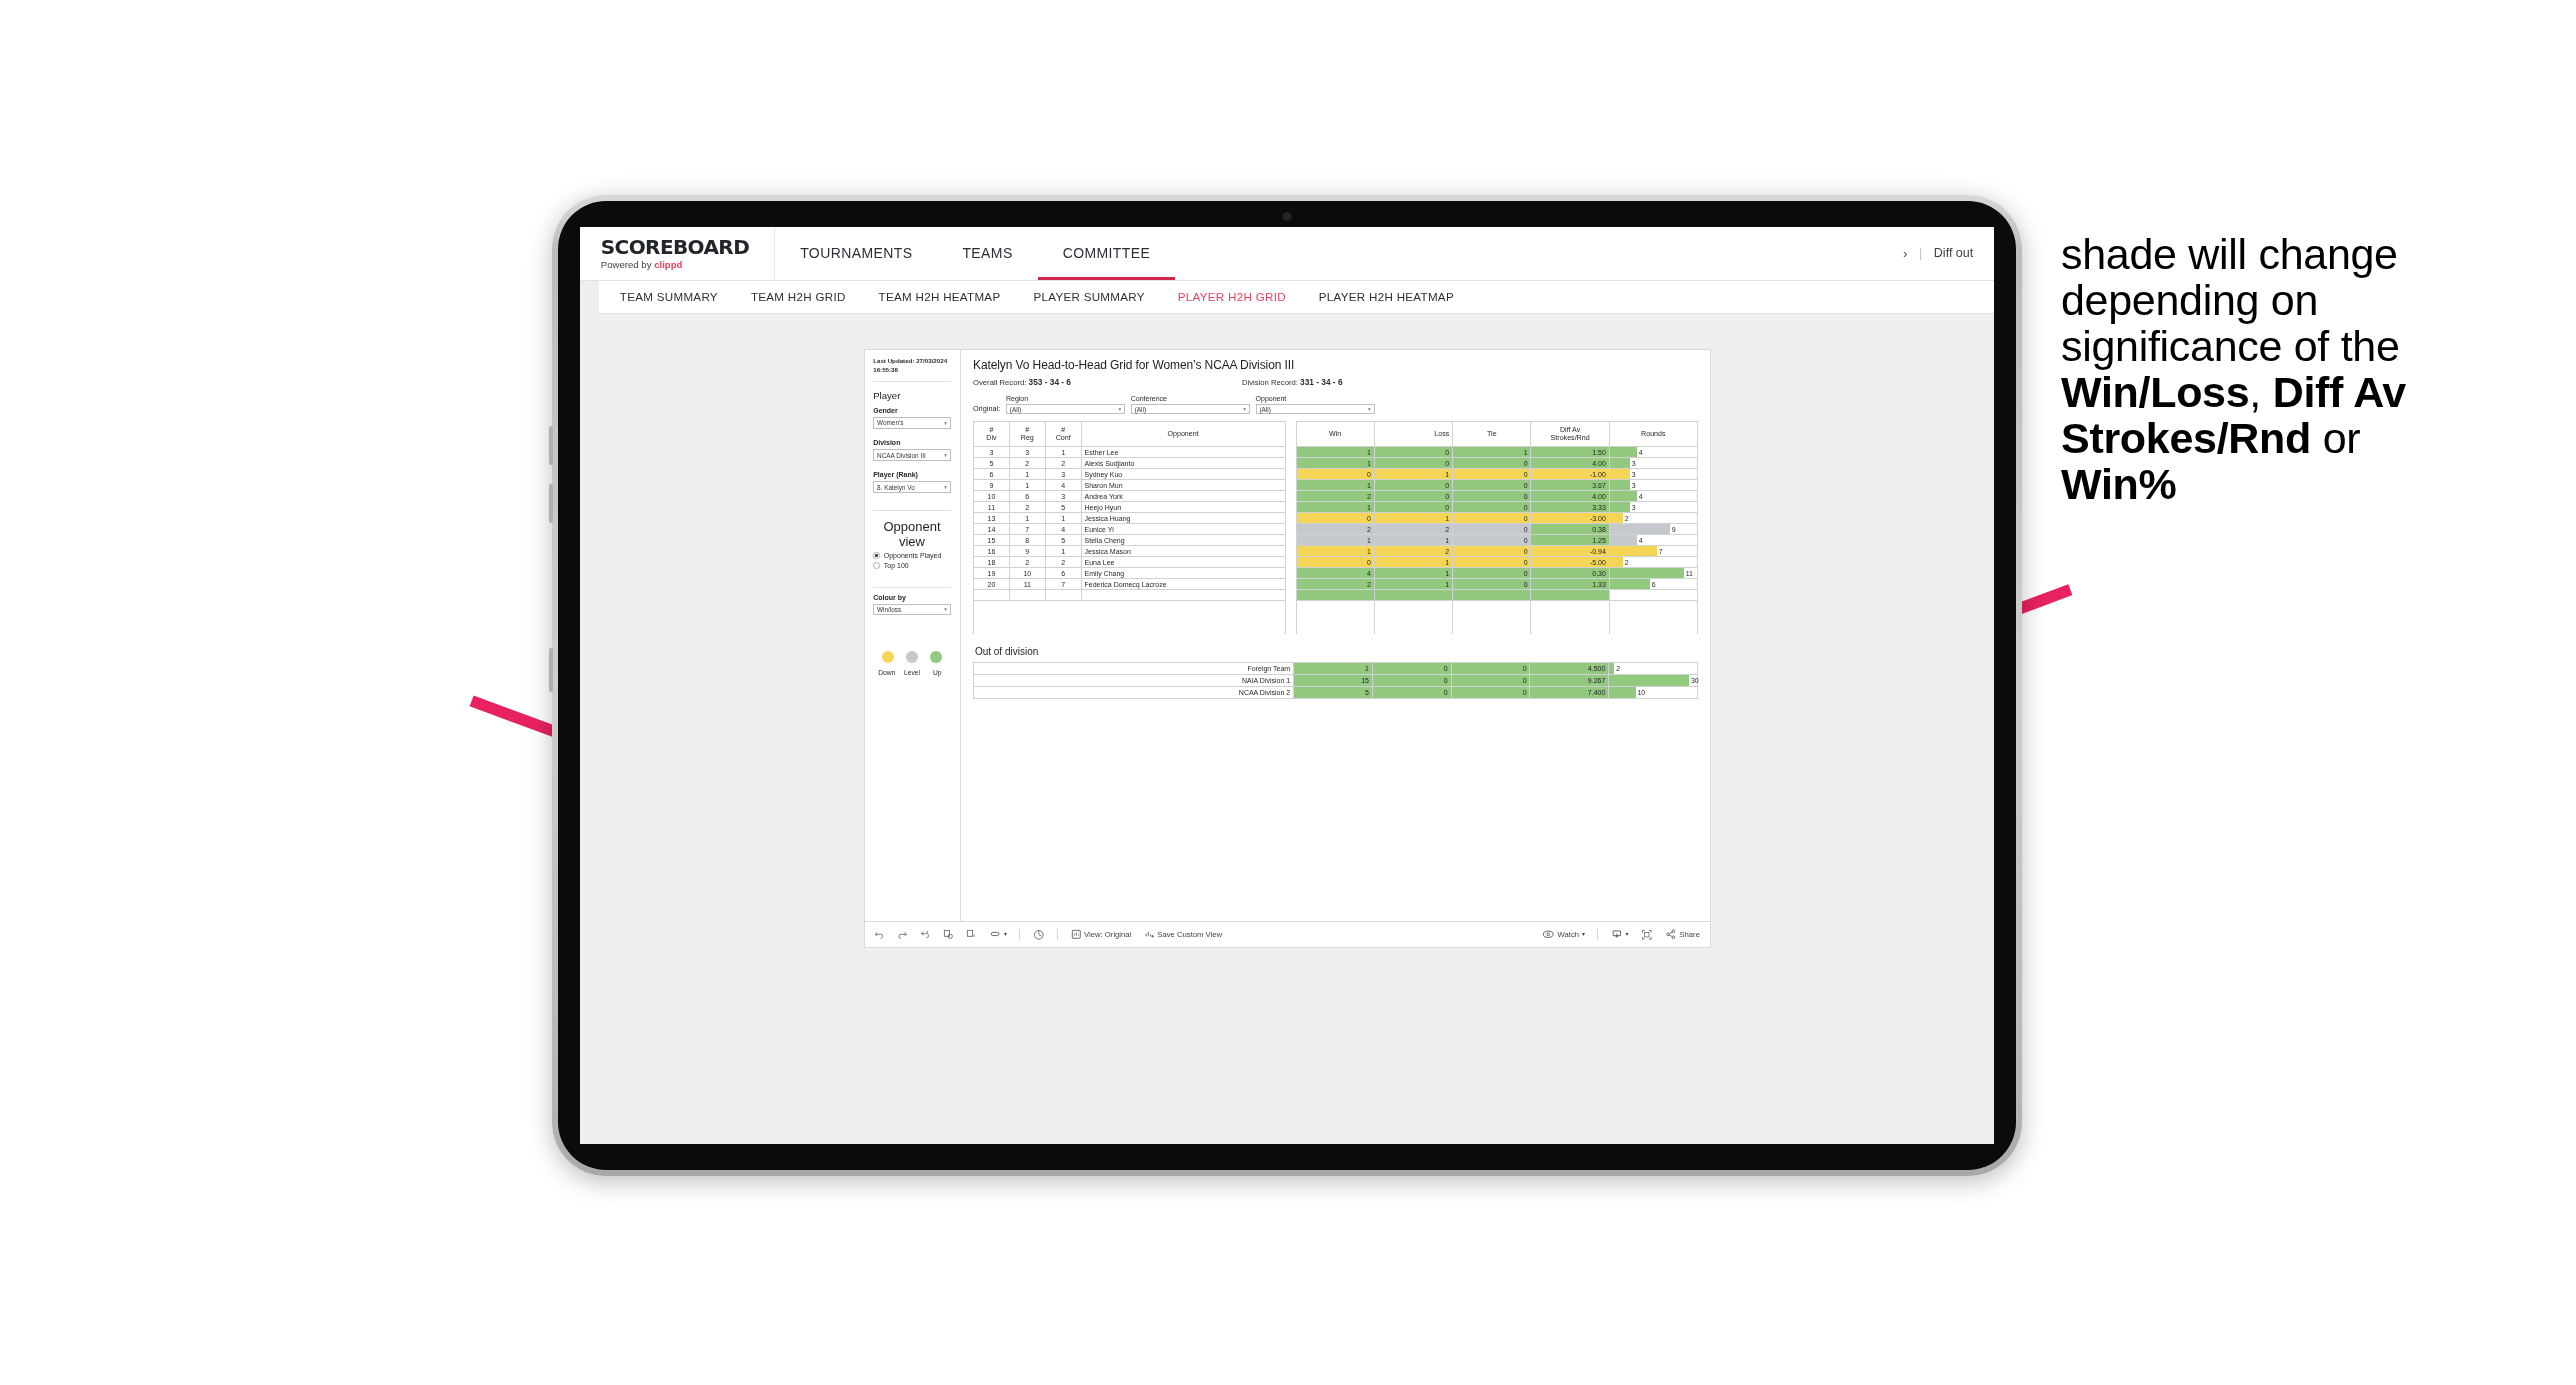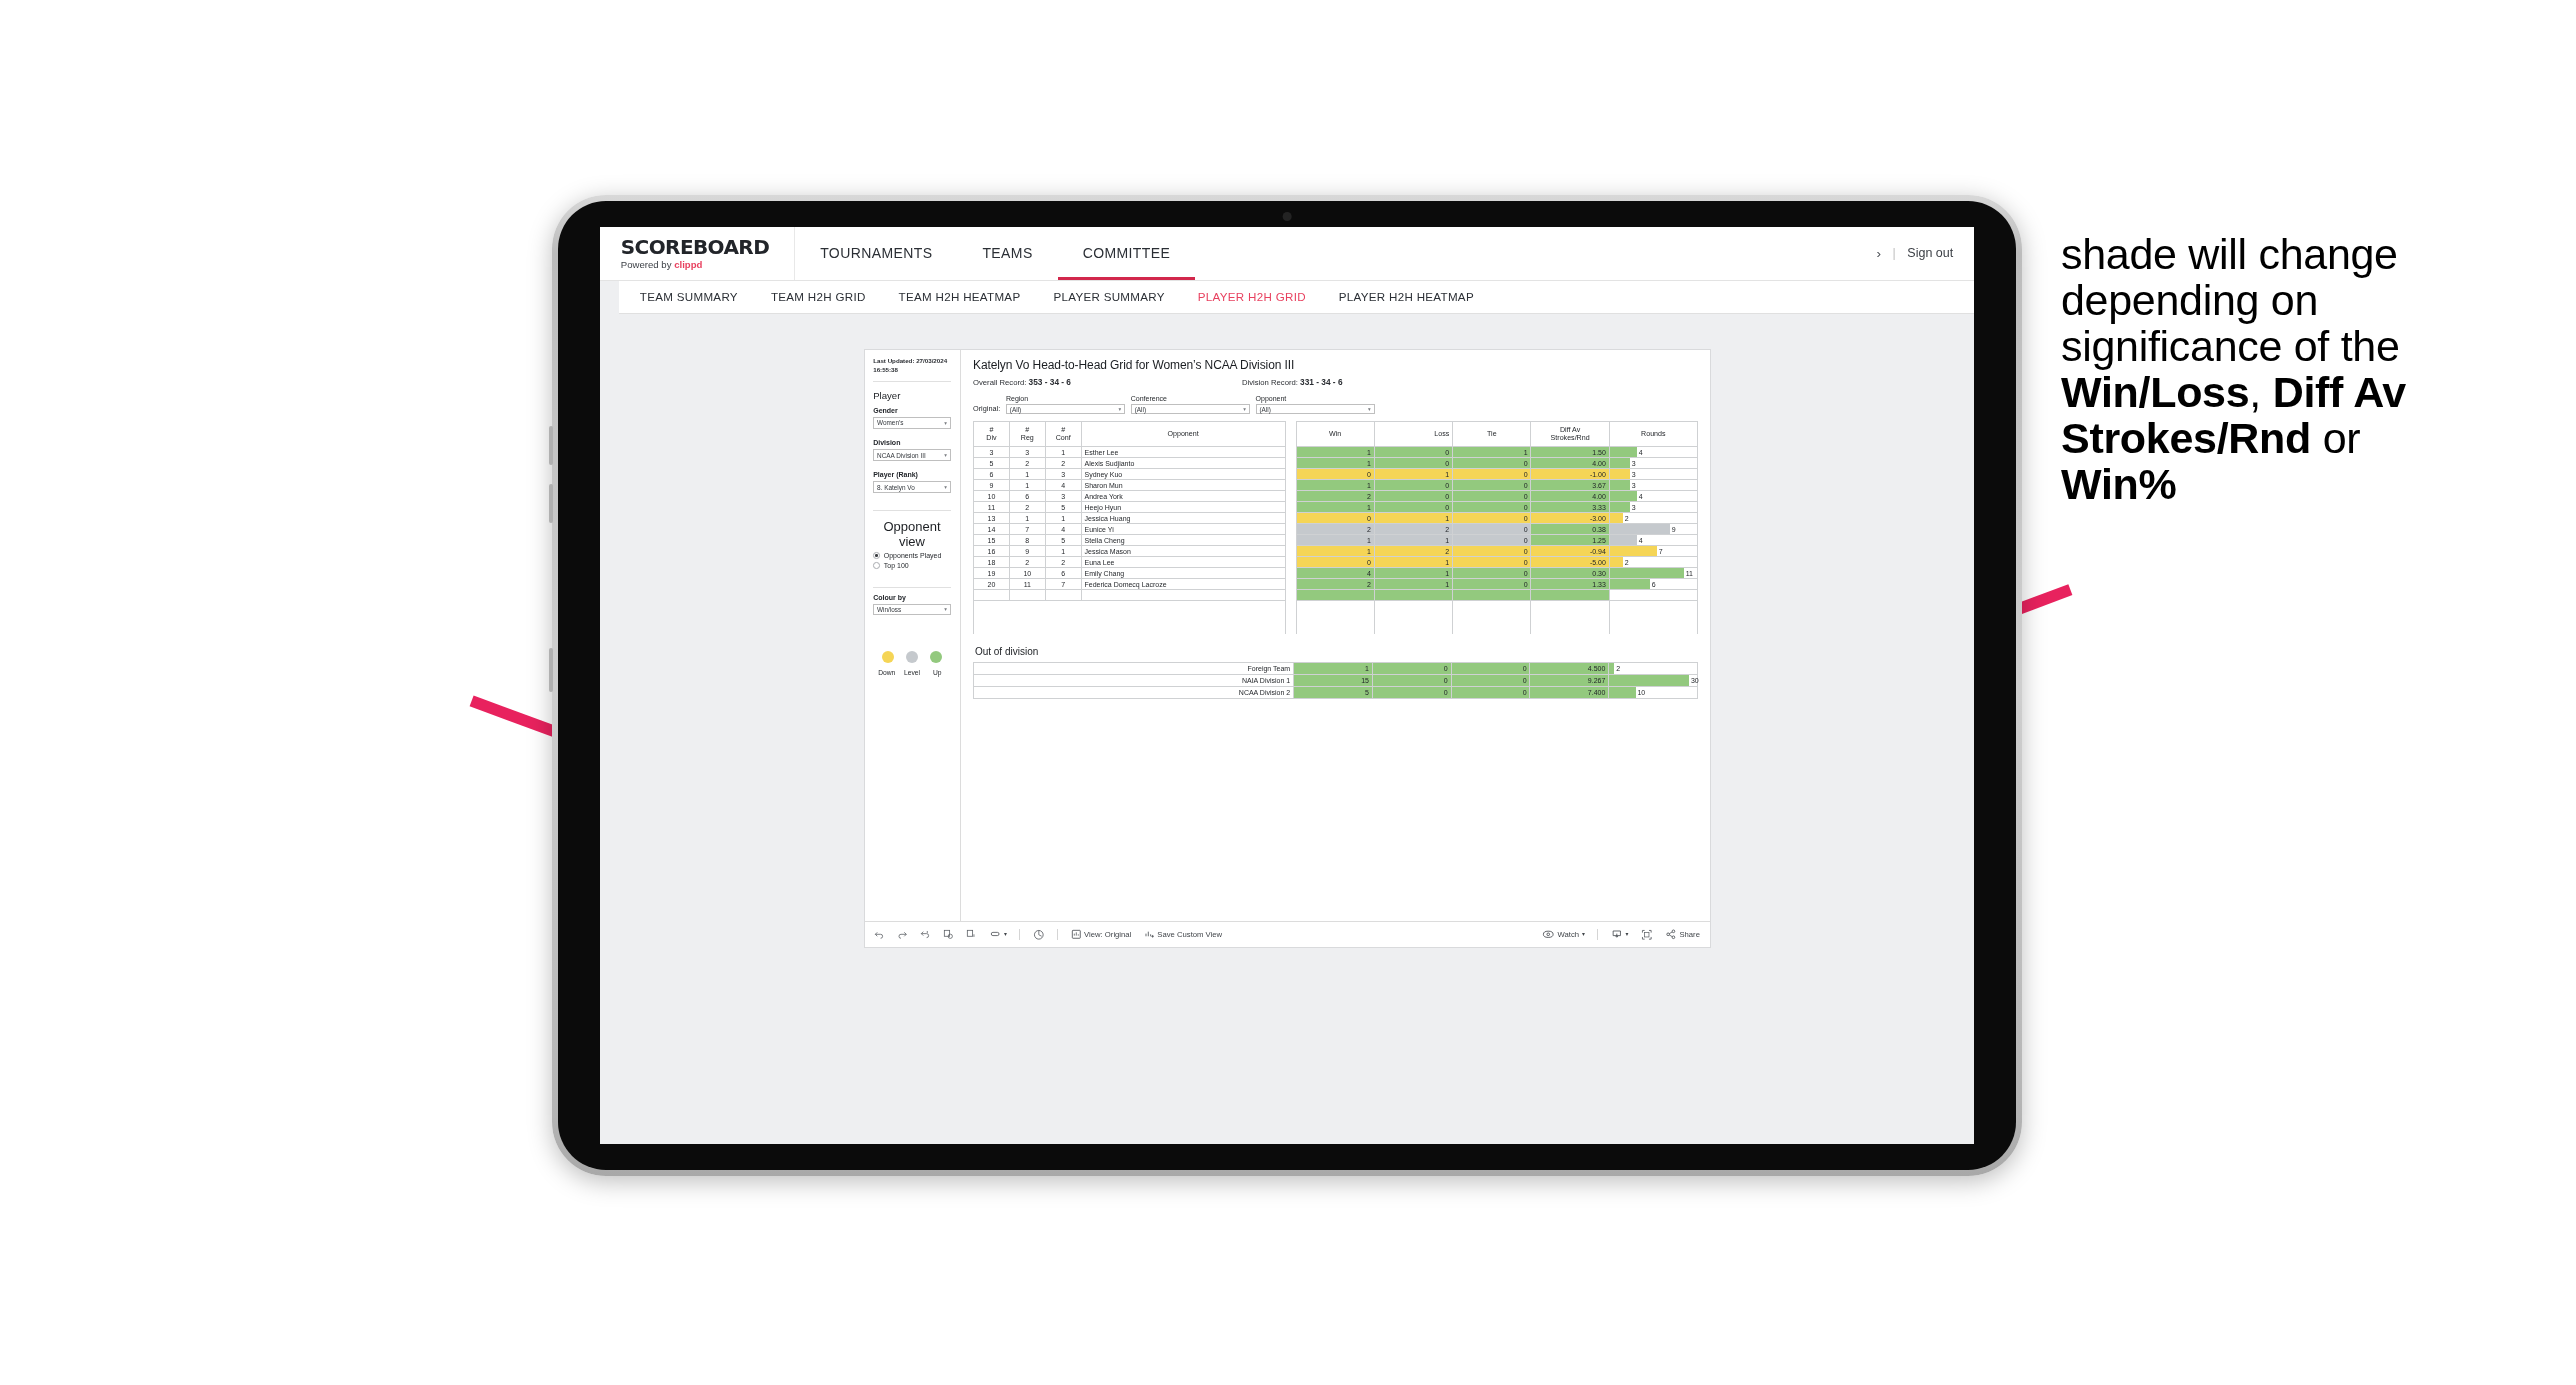--- a/index.html
+++ b/index.html
@@ -35,21 +35,21 @@
     width: 1470px; height: 981px;
     border-radius: 54px;
     background: linear-gradient(180deg,#d8d8d8 0%,#bcbcbc 6%,#cfcfcf 50%,#b4b4b4 94%,#a8a8a8 100%);
     padding: 5.8px;
     box-shadow: 0 5.8px 25px rgba(0,0,0,0.25);
   }
   .tablet-inner {
     width: 100%; height: 100%;
     border-radius: 48px;
     background: #0b0b0b;
-    padding: 26px 42px;
+    padding: 26px 22px;
     position: relative;
   }
   .screen {
     width: 100%; height: 100%;
     background: #eeeff1;
     overflow: hidden;
     position: relative;
   }
   
   .cam {
@@ -277,21 +277,21 @@
 
           <div class="nav-top">
             <div class="nav-top-item">TOURNAMENTS</div>
             <div class="nav-top-item">TEAMS</div>
             <div class="nav-top-item active">COMMITTEE</div>
           </div>
 
           <div class="header-right">
             <span class="chev">›</span>
             <span class="divider">|</span>
-            <span class="signout">Sign out</span>
+            <span class="signout">Diff out</span>
           </div>
         </div>
 
         <div class="sub-nav">
           <div class="sub-nav-item">TEAM SUMMARY</div>
           <div class="sub-nav-item">TEAM H2H GRID</div>
           <div class="sub-nav-item">TEAM H2H HEATMAP</div>
           <div class="sub-nav-item">PLAYER SUMMARY</div>
           <div class="sub-nav-item active">PLAYER H2H GRID</div>
           <div class="sub-nav-item">PLAYER H2H HEATMAP</div>

